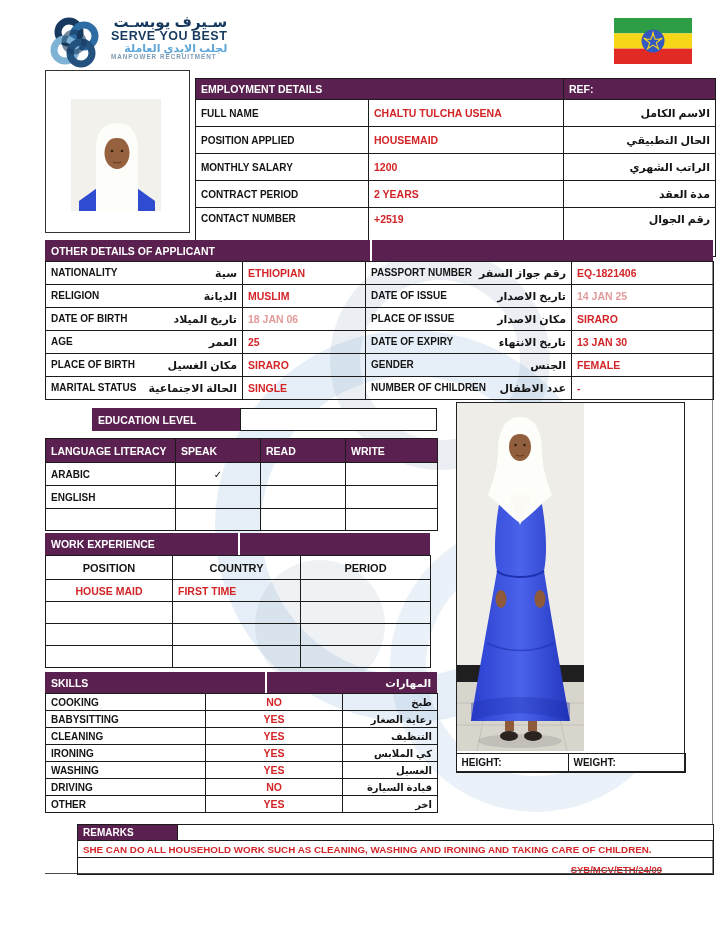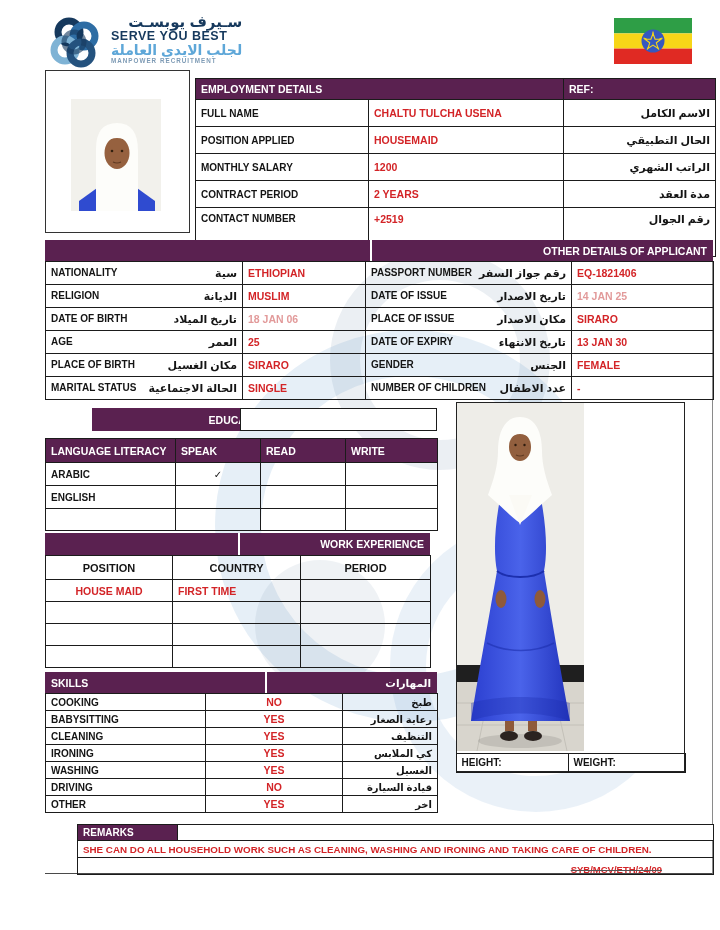--- a/index.html
+++ b/index.html
@@ -6,21 +6,21 @@
     --purple:#5a2150;
     --red:#d32427;
     --red-muted:#e29a9a;
     --navy:#16395d;
     --lblue:#5ea7d8;
     --bord:#1b1b1b;
   }
   html,body{margin:0;padding:0;background:#e9e9e9;}
   .page{position:relative;width:720px;height:930px;background:#ffffff;margin:0 auto;
         font-family:"Liberation Sans","DejaVu Sans",sans-serif;overflow:hidden;}
-  .abs{position:absolute;z-index:1;justify-content:flex-end;}
+  .abs{position:absolute;z-index:1;}
   
   .wm{position:absolute;z-index:0;border-radius:50%;}
   .wm1{left:215px;top:330px;width:300px;height:300px;border:46px solid rgba(128,173,214,0.20);}
   .wm2{left:390px;top:520px;width:220px;height:220px;border:36px solid rgba(128,173,214,0.17);}
   .wm3{left:330px;top:250px;width:160px;height:160px;border:30px solid rgba(110,140,170,0.14);}
   .wm4{left:255px;top:560px;width:130px;height:130px;background:rgba(100,130,160,0.10);}
   
   table{border-collapse:collapse;table-layout:fixed;}
   td{border:1.5px solid var(--bord);padding:0 5px;font-weight:bold;overflow:hidden;white-space:nowrap;}
   .hdr{background:var(--purple);color:#fff;font-size:10.5px;}
@@ -32,21 +32,21 @@
   
   .pbar{background:var(--purple);color:#fff;font-weight:bold;font-size:10.5px;
         display:flex;align-items:center;padding:0 6px;box-sizing:border-box;}
   .pbar .ar-right{margin-left:auto;direction:rtl;font-size:10.5px;}
   .divline{position:absolute;top:0;bottom:0;width:2px;background:#fff;}
   .whitecell{background:#fff;border:1.5px solid var(--bord);box-sizing:border-box;}
   
   .logo-text div{line-height:1.05;}
   .l-ar{color:var(--navy);font-size:15px;font-weight:bold;direction:rtl;}
   .l-en{color:var(--navy);font-size:12.5px;font-weight:bold;letter-spacing:0.5px;}
-  .l-tag-ar{color:var(--lblue);font-size:14px;font-weight:bold;direction:rtl;}
+  .l-tag-ar{color:var(--lblue);font-size:11px;font-weight:bold;direction:rtl;}
   .l-tag-en{color:#7e9bb5;font-size:6.3px;font-weight:bold;letter-spacing:1px;}
   .container-frame{border-right:1.2px solid #8a8a8a;border-bottom:1.5px solid #4a4a4a;box-sizing:border-box;}
   .refcode{color:var(--red);font-size:9.5px;font-weight:bold;text-decoration:line-through;
            text-decoration-color:#555;text-align:right;}
 </style>
 </head>
 <body>
 
 <div class="page">
 

